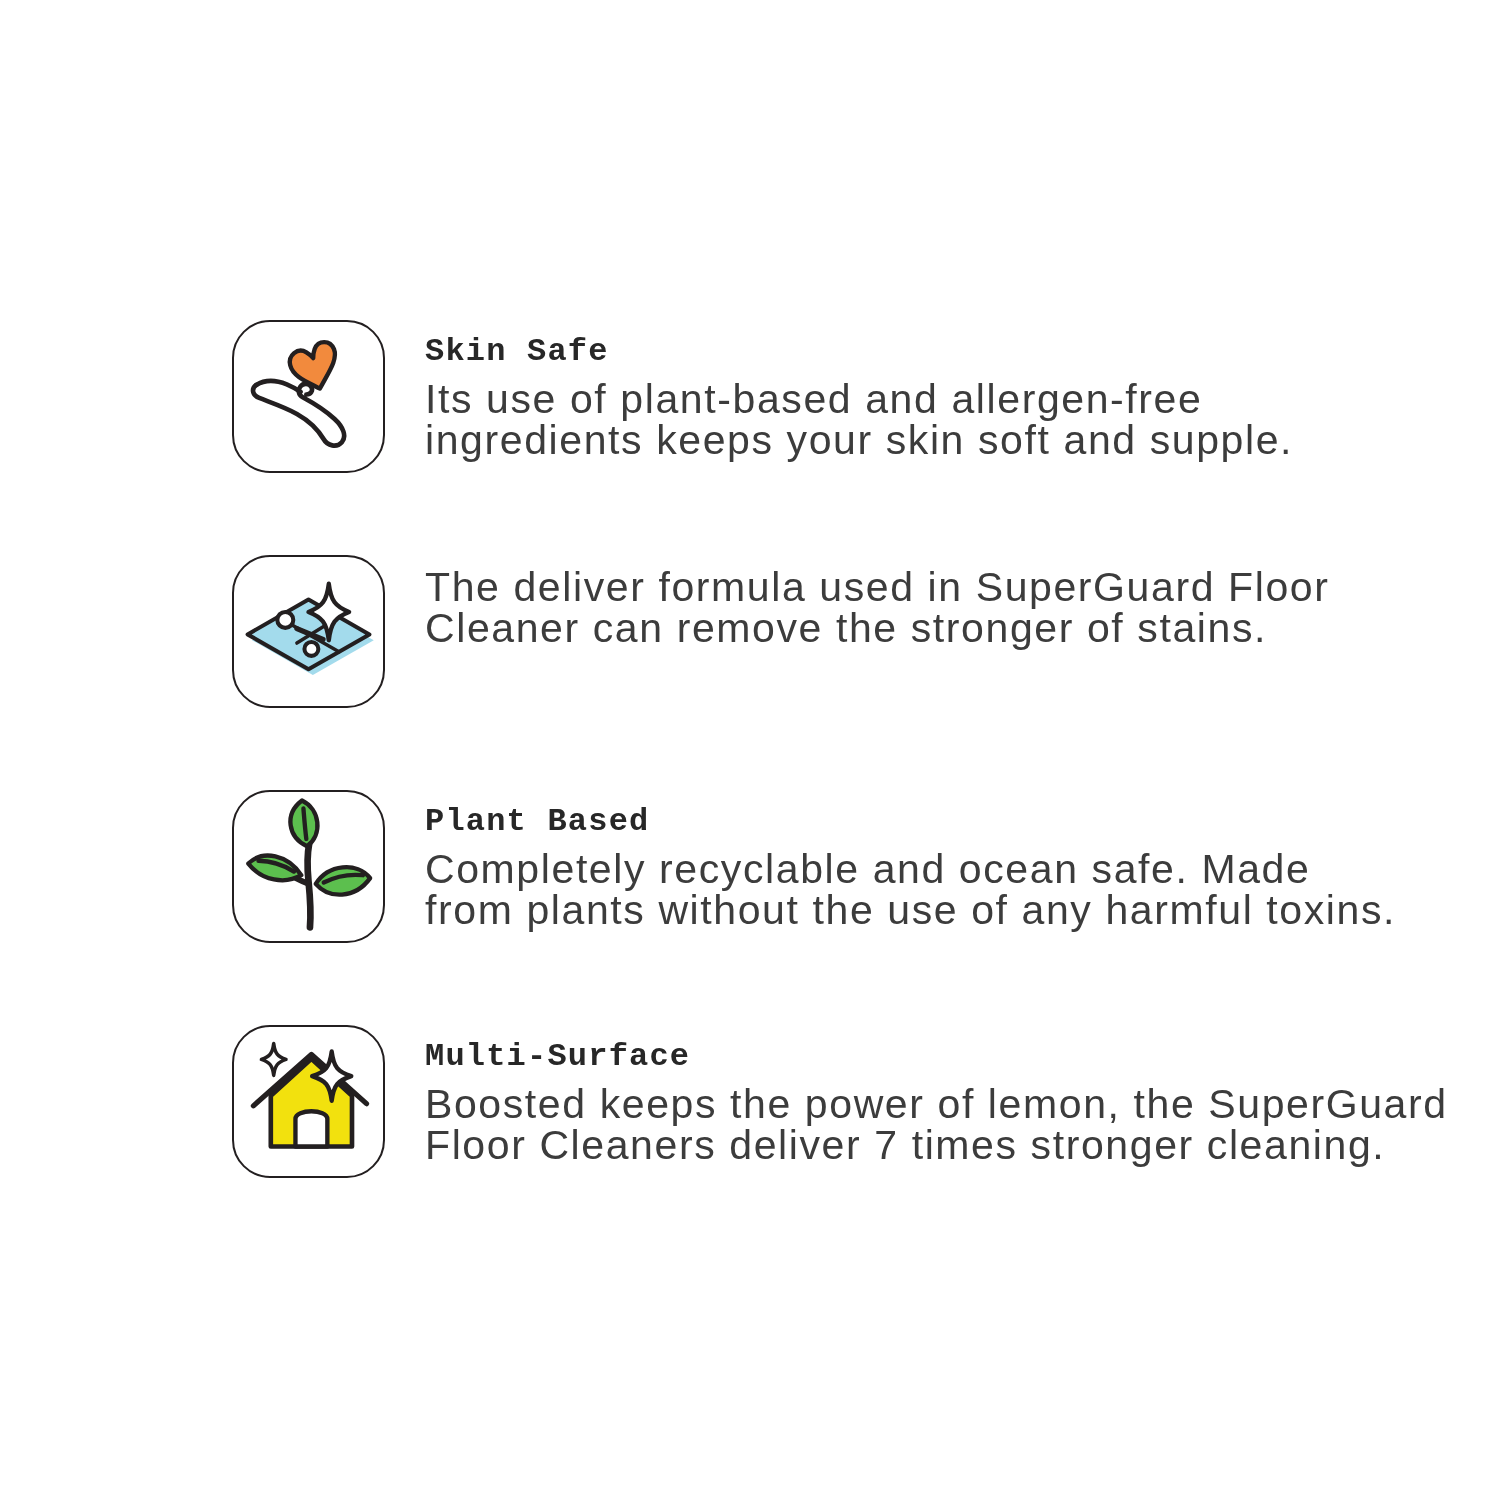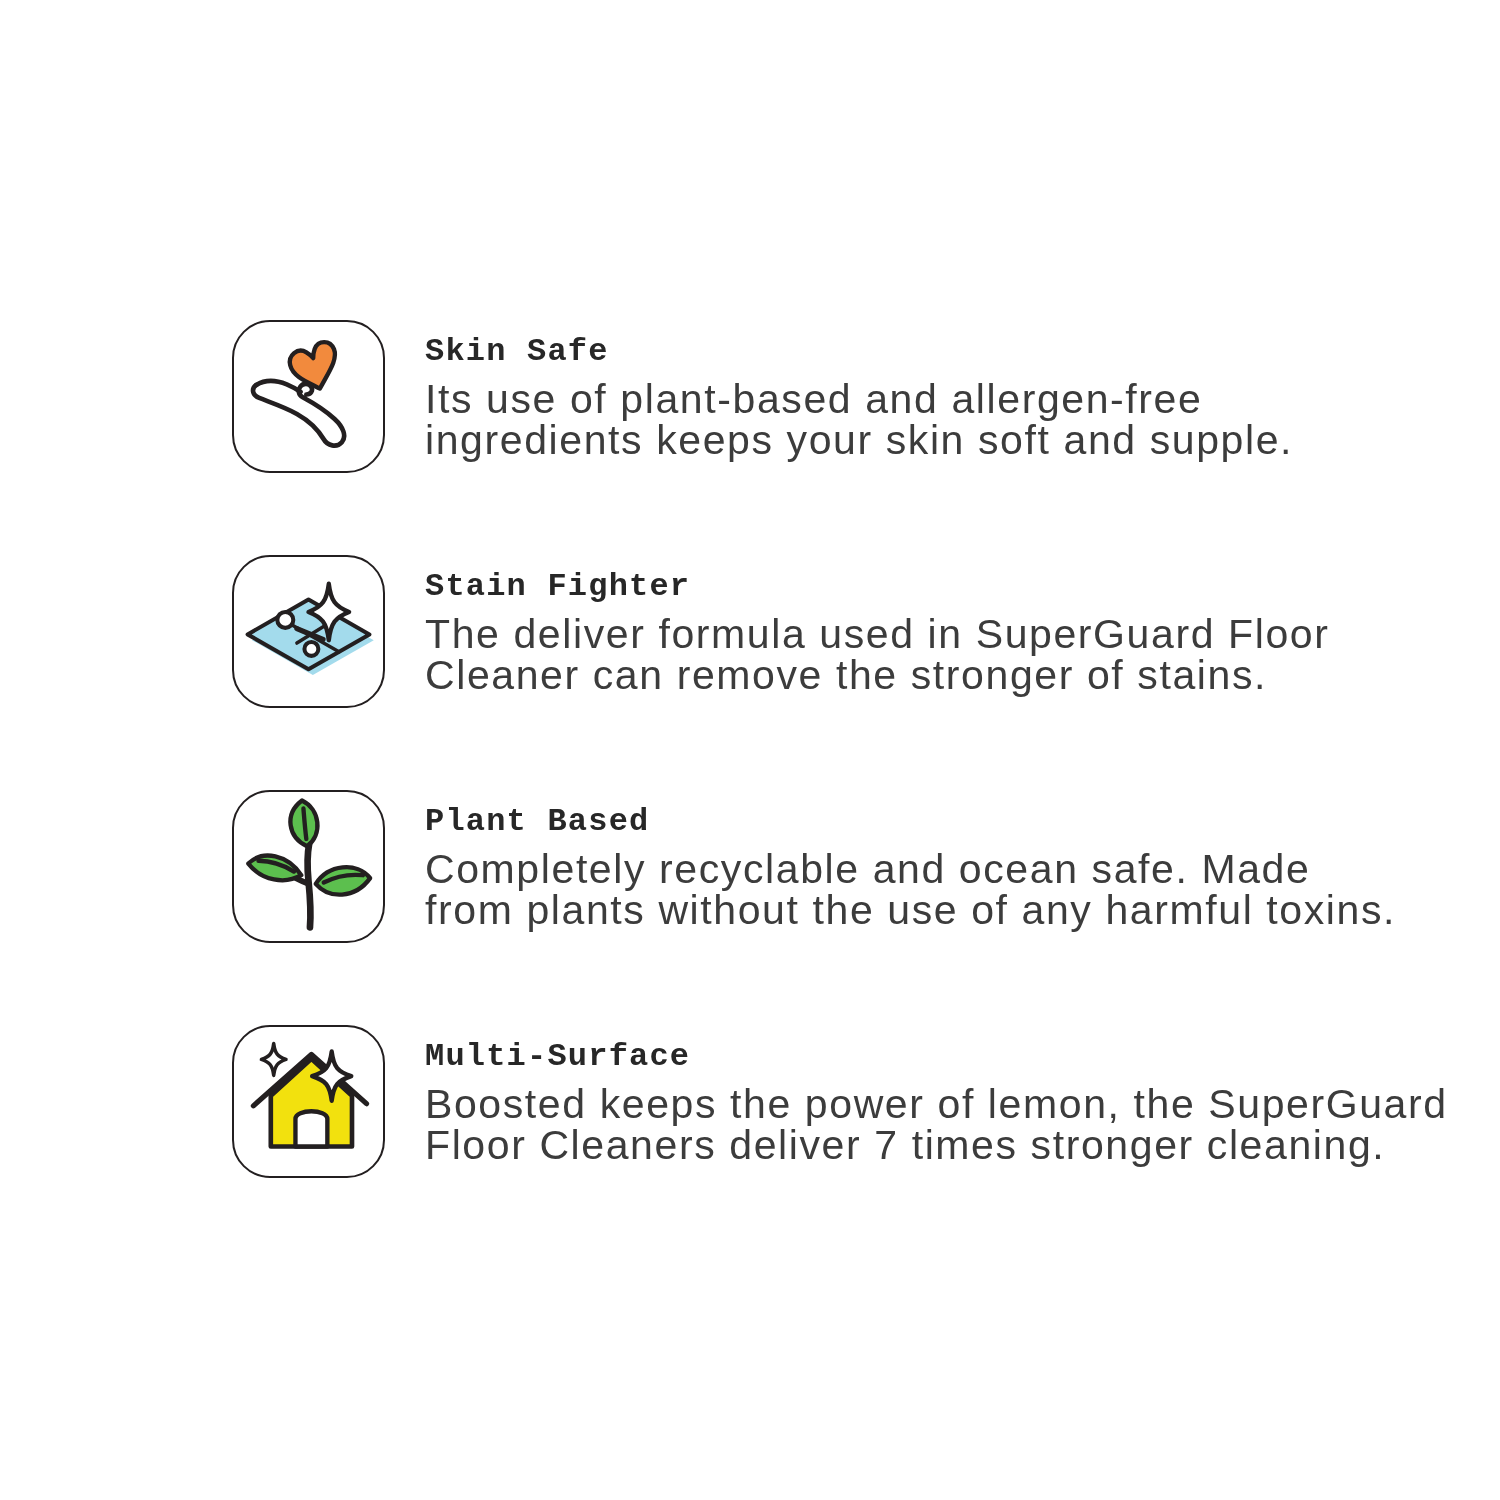--- a/index.html
+++ b/index.html
@@ -83,21 +83,20 @@
         <polygon points="50,28 92,52 50,76 8,52" fill="#a3dbec" stroke-width="2.8"></polygon>
         <path d="M29 40 L71 64" stroke-width="2.4"></path>
         <path d="M71 40 L42 58" stroke-width="2.4"></path>
         <path d="M42 48 L60 55.5" stroke-width="3.6"></path>
         <circle cx="34" cy="42" r="5.5" fill="#ffffff" stroke-width="2.8"></circle>
         <circle cx="52" cy="62" r="4.8" fill="#ffffff" stroke-width="2.8"></circle>
         <path d="M64 17 C65.5 29 68.5 32.8 78 36.5 C68.5 40.2 65.5 44 64 56 C62.5 44 59.5 40.2 50 36.5 C59.5 32.8 62.5 29 64 17 Z" fill="#ffffff" stroke-width="3"></path>
       </svg>
     </div>
     <div class="feature-text">
-      <div class="feature-title">Stain Fighter</div>
       <div class="feature-desc">
         <div class="desc-line">The deliver formula used in SuperGuard Floor</div>
         <div class="desc-line">Cleaner can remove the stronger of stains.</div>
       </div>
     </div>
   </div>
 
   <div class="feature-row">
     <div class="icon-box">
       <svg viewBox="0 0 100 100" fill="none" stroke="#231f20" stroke-linecap="round" stroke-linejoin="round">

